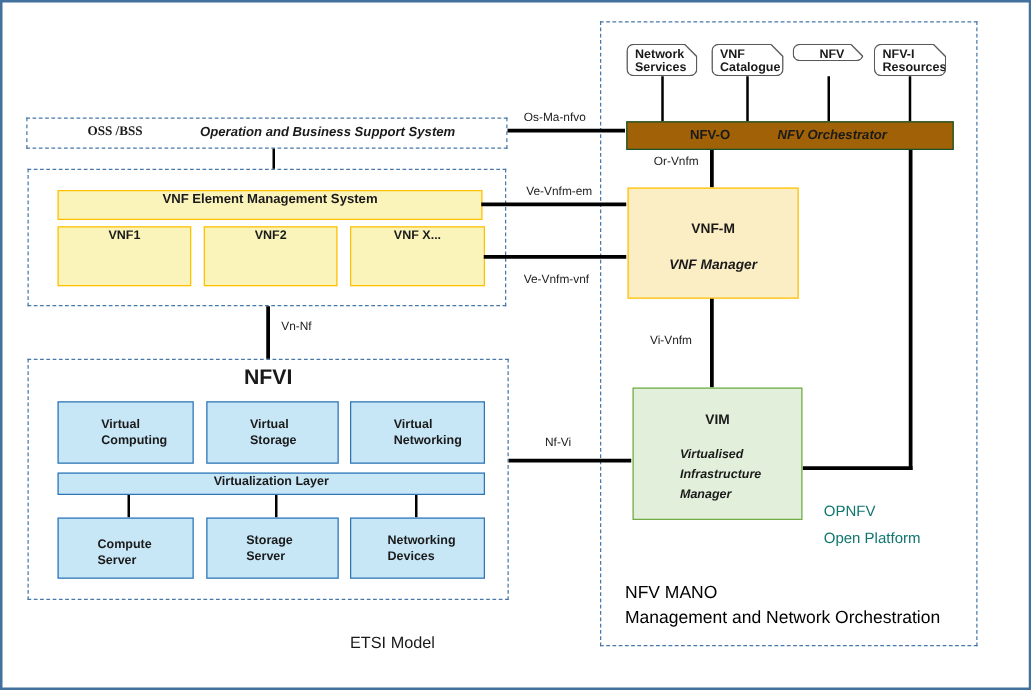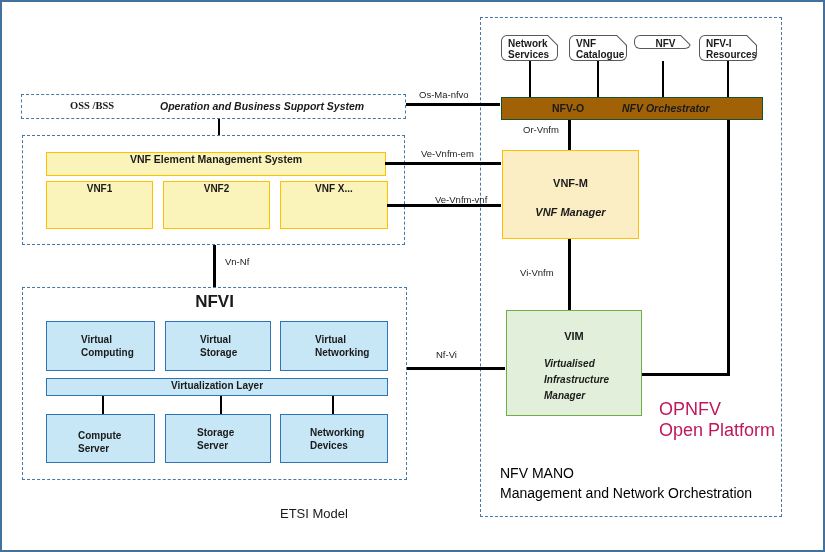--- a/index.html
+++ b/index.html
@@ -24,21 +24,21 @@
   .fs105{font-size:10.5px;}
   .fs11{font-size:11px;}
   .ref{font-size:9.5px;color:#222;}
   .twoline span{display:block;}
   
   .card{background:#595959;border-radius:6px 0 6px 6px;
         clip-path:polygon(0 0, calc(100% - 10px) 0, 100% 10px, 100% 100%, 0 100%);}
   .card-inner{position:absolute;inset:1px;background:#fff;border-radius:5px 0 5px 5px;
         clip-path:polygon(0 0, calc(100% - 9.5px) 0, 100% 9.5px, 100% 100%, 0 100%);
         padding:2px 0 0 6px;font-weight:700;}
-  .bigtext{font-size:18px;line-height:21px;color:#be185d;}
+  .bigtext{font-size:12px;line-height:21px;color:#0f766e;}
   .caption{font-size:14px;line-height:19.5px;color:#000;}
 </style>
 </head>
 <body>
 
 <div class="canvas">
 
   <div class="abs dashed" style="left:19px;top:92px;width:385px;height:25px;">
     <span class="abs b fs105" style="left:48px;top:5px;font-family:Liberation Serif, serif;">OSS /BSS</span>
     <span class="abs bi fs105" style="left:138px;top:5px;">Operation and Business Support System</span>
@@ -170,21 +170,21 @@
 
   <div class="line" style="left:404px;top:101px;width:94px;height:3px;"></div>
   <span class="abs ref" style="left:417px;top:87px;">Os-Ma-nfvo</span>
 
   <div class="line" style="left:216px;top:117px;width:2px;height:16px;"></div>
 
   <div class="line" style="left:383px;top:160px;width:116px;height:3px;"></div>
   <span class="abs ref" style="left:419px;top:146px;">Ve-Vnfm-em</span>
 
   <div class="line" style="left:385px;top:202px;width:114px;height:3px;"></div>
-  <span class="abs ref" style="left:417px;top:192px;margin-left:16px;">Ve-Vnfm-vnf</span>
+  <span class="abs ref" style="left:417px;top:216px;">Ve-Vnfm-vnf</span>
 
   <div class="line" style="left:211px;top:243px;width:3px;height:42px;"></div>
   <span class="abs ref" style="left:223px;top:254px;">Vn-Nf</span>
 
   <div class="line" style="left:405px;top:365px;width:98px;height:3px;"></div>
   <span class="abs ref" style="left:434px;top:347px;">Nf-Vi</span>
 
   <span class="abs" style="left:278px;top:504px;font-size:13px;">ETSI Model</span>
 
 </div>

